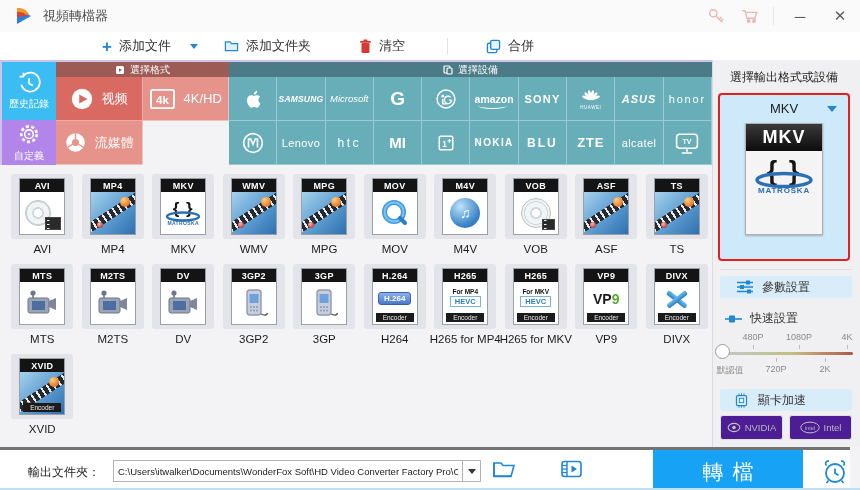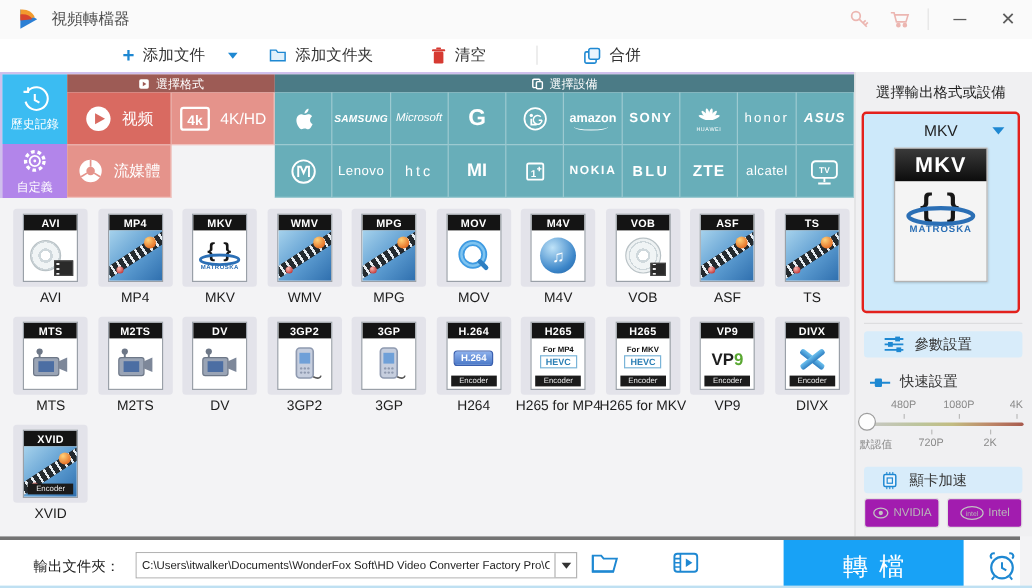--- a/index.html
+++ b/index.html
@@ -138,21 +138,21 @@
   #quick-row{position:absolute;left:12px;top:250px;display:flex;align-items:center;gap:8px;
     font-size:12px;color:#333;}
   #slider-block{position:absolute;left:0;top:270px;width:148px;height:52px;font-size:9px;color:#8a8a8a;}
   .sl-lab{position:absolute;transform:translateX(-50%);white-space:nowrap;}
   .sl-tick{position:absolute;width:1px;height:4px;background:#bbb;}
   #sl-track{position:absolute;left:8px;top:22px;width:132px;height:3px;border-radius:2px;
     background:linear-gradient(90deg,#c8c8c8 0%,#bcc49a 35%,#c2bc82 55%,#bc8466 80%,#a85a4e 100%);}
   #sl-handle{position:absolute;left:2px;top:14px;width:15px;height:15px;border-radius:50%;
     background:#fdfdfd;border:1px solid #9c9c9c;box-sizing:border-box;cursor:pointer;}
   #gpu-vendors{position:absolute;left:7px;top:355px;width:132px;display:flex;gap:6px;}
-  .vendor-btn{flex:1;height:23px;background:#a21caf;border:1px solid #e0e0e0;border-radius:3px;
+  .vendor-btn{flex:1;height:23px;background:#4c1d95;border:1px solid #e0e0e0;border-radius:3px;
     display:flex;align-items:center;justify-content:center;gap:4px;font-size:9.5px;color:#b9b9b9;cursor:pointer;}
 
   
   #bottom-bar{position:absolute;left:0;top:447px;width:850px;height:43px;background:#fff;
     border-top:3px solid #737373;box-sizing:border-box;padding-left:12px;}
   #out-label{position:absolute;left:28px;top:14px;font-size:12px;color:#222;}
   #path-wrap{position:absolute;left:113px;top:10px;width:368px;height:22px;border:1px solid #b4b4b4;
     background:#fff;box-sizing:border-box;display:flex;}
   #path-input{flex:1;border:0;outline:none;font-size:9.5px;color:#222;padding:0 4px;
     font-family:"Liberation Sans",sans-serif;}
@@ -343,24 +343,24 @@
                   <ellipse rx="1.8" ry="6" cx="0" cy="-5.5" transform="rotate(-14)"></ellipse>
                   <ellipse rx="1.8" ry="6" cx="0" cy="-5.5" transform="rotate(14)"></ellipse>
                   <ellipse rx="1.8" ry="6" cx="0" cy="-5.5" transform="rotate(42)"></ellipse>
                   <ellipse rx="1.8" ry="6" cx="0" cy="-5.5" transform="rotate(70)"></ellipse>
                 </g>
               </svg>
             </span>
             <span class="dev-sub">HUAWEI</span>
           </div>
           <div class="dev-cell">
+            <span class="t-asus">ASUS</span>
+          </div>
+          <div class="dev-cell">
             <span class="t-honor">honor</span>
-          </div>
-          <div class="dev-cell">
-            <span class="t-asus">ASUS</span>
           </div>
           <div class="dev-cell">
             <span style="display: flex;">
               <svg width="26" height="26" viewBox="0 0 32 32">
                 <circle cx="16" cy="16" r="11.5" fill="none" stroke="#fff" stroke-width="2"></circle>
                 <path d="M10.5 21.5 V11 h2.6 L16 17.5 18.9 11 h2.6 V21.5" fill="none" stroke="#fff" stroke-width="2"></path>
               </svg>
             </span>
           </div>
           <div class="dev-cell">

